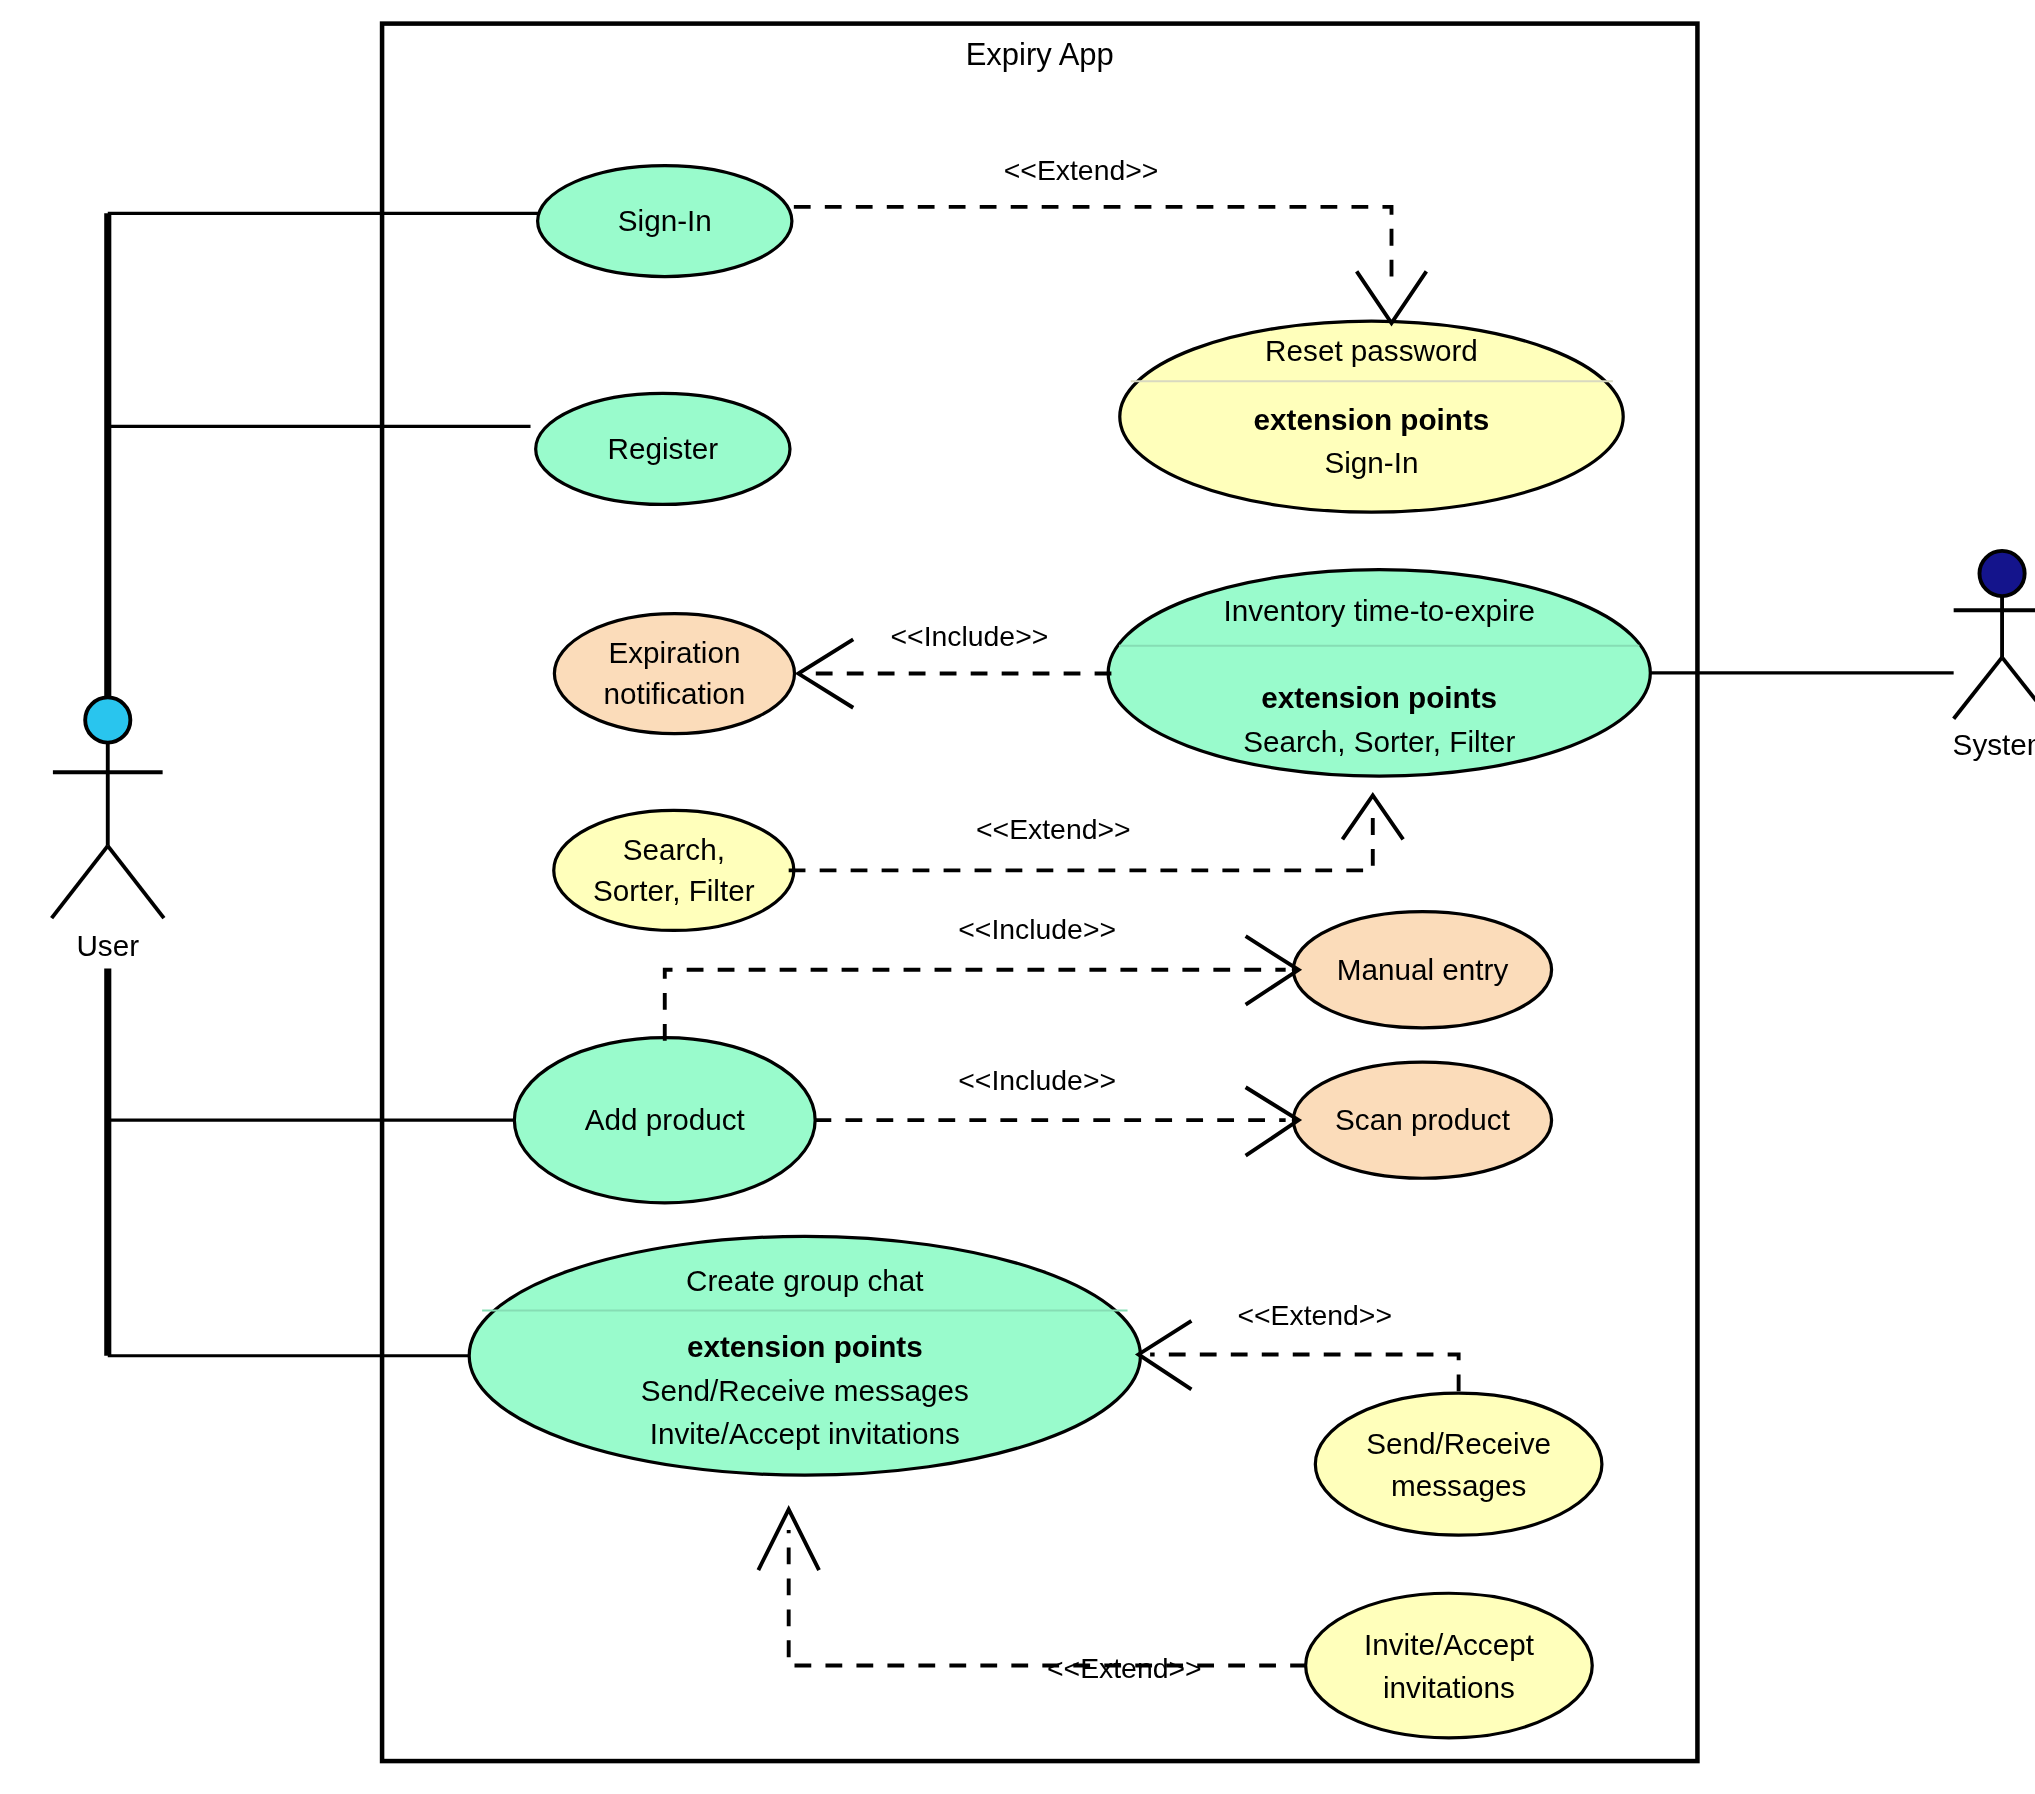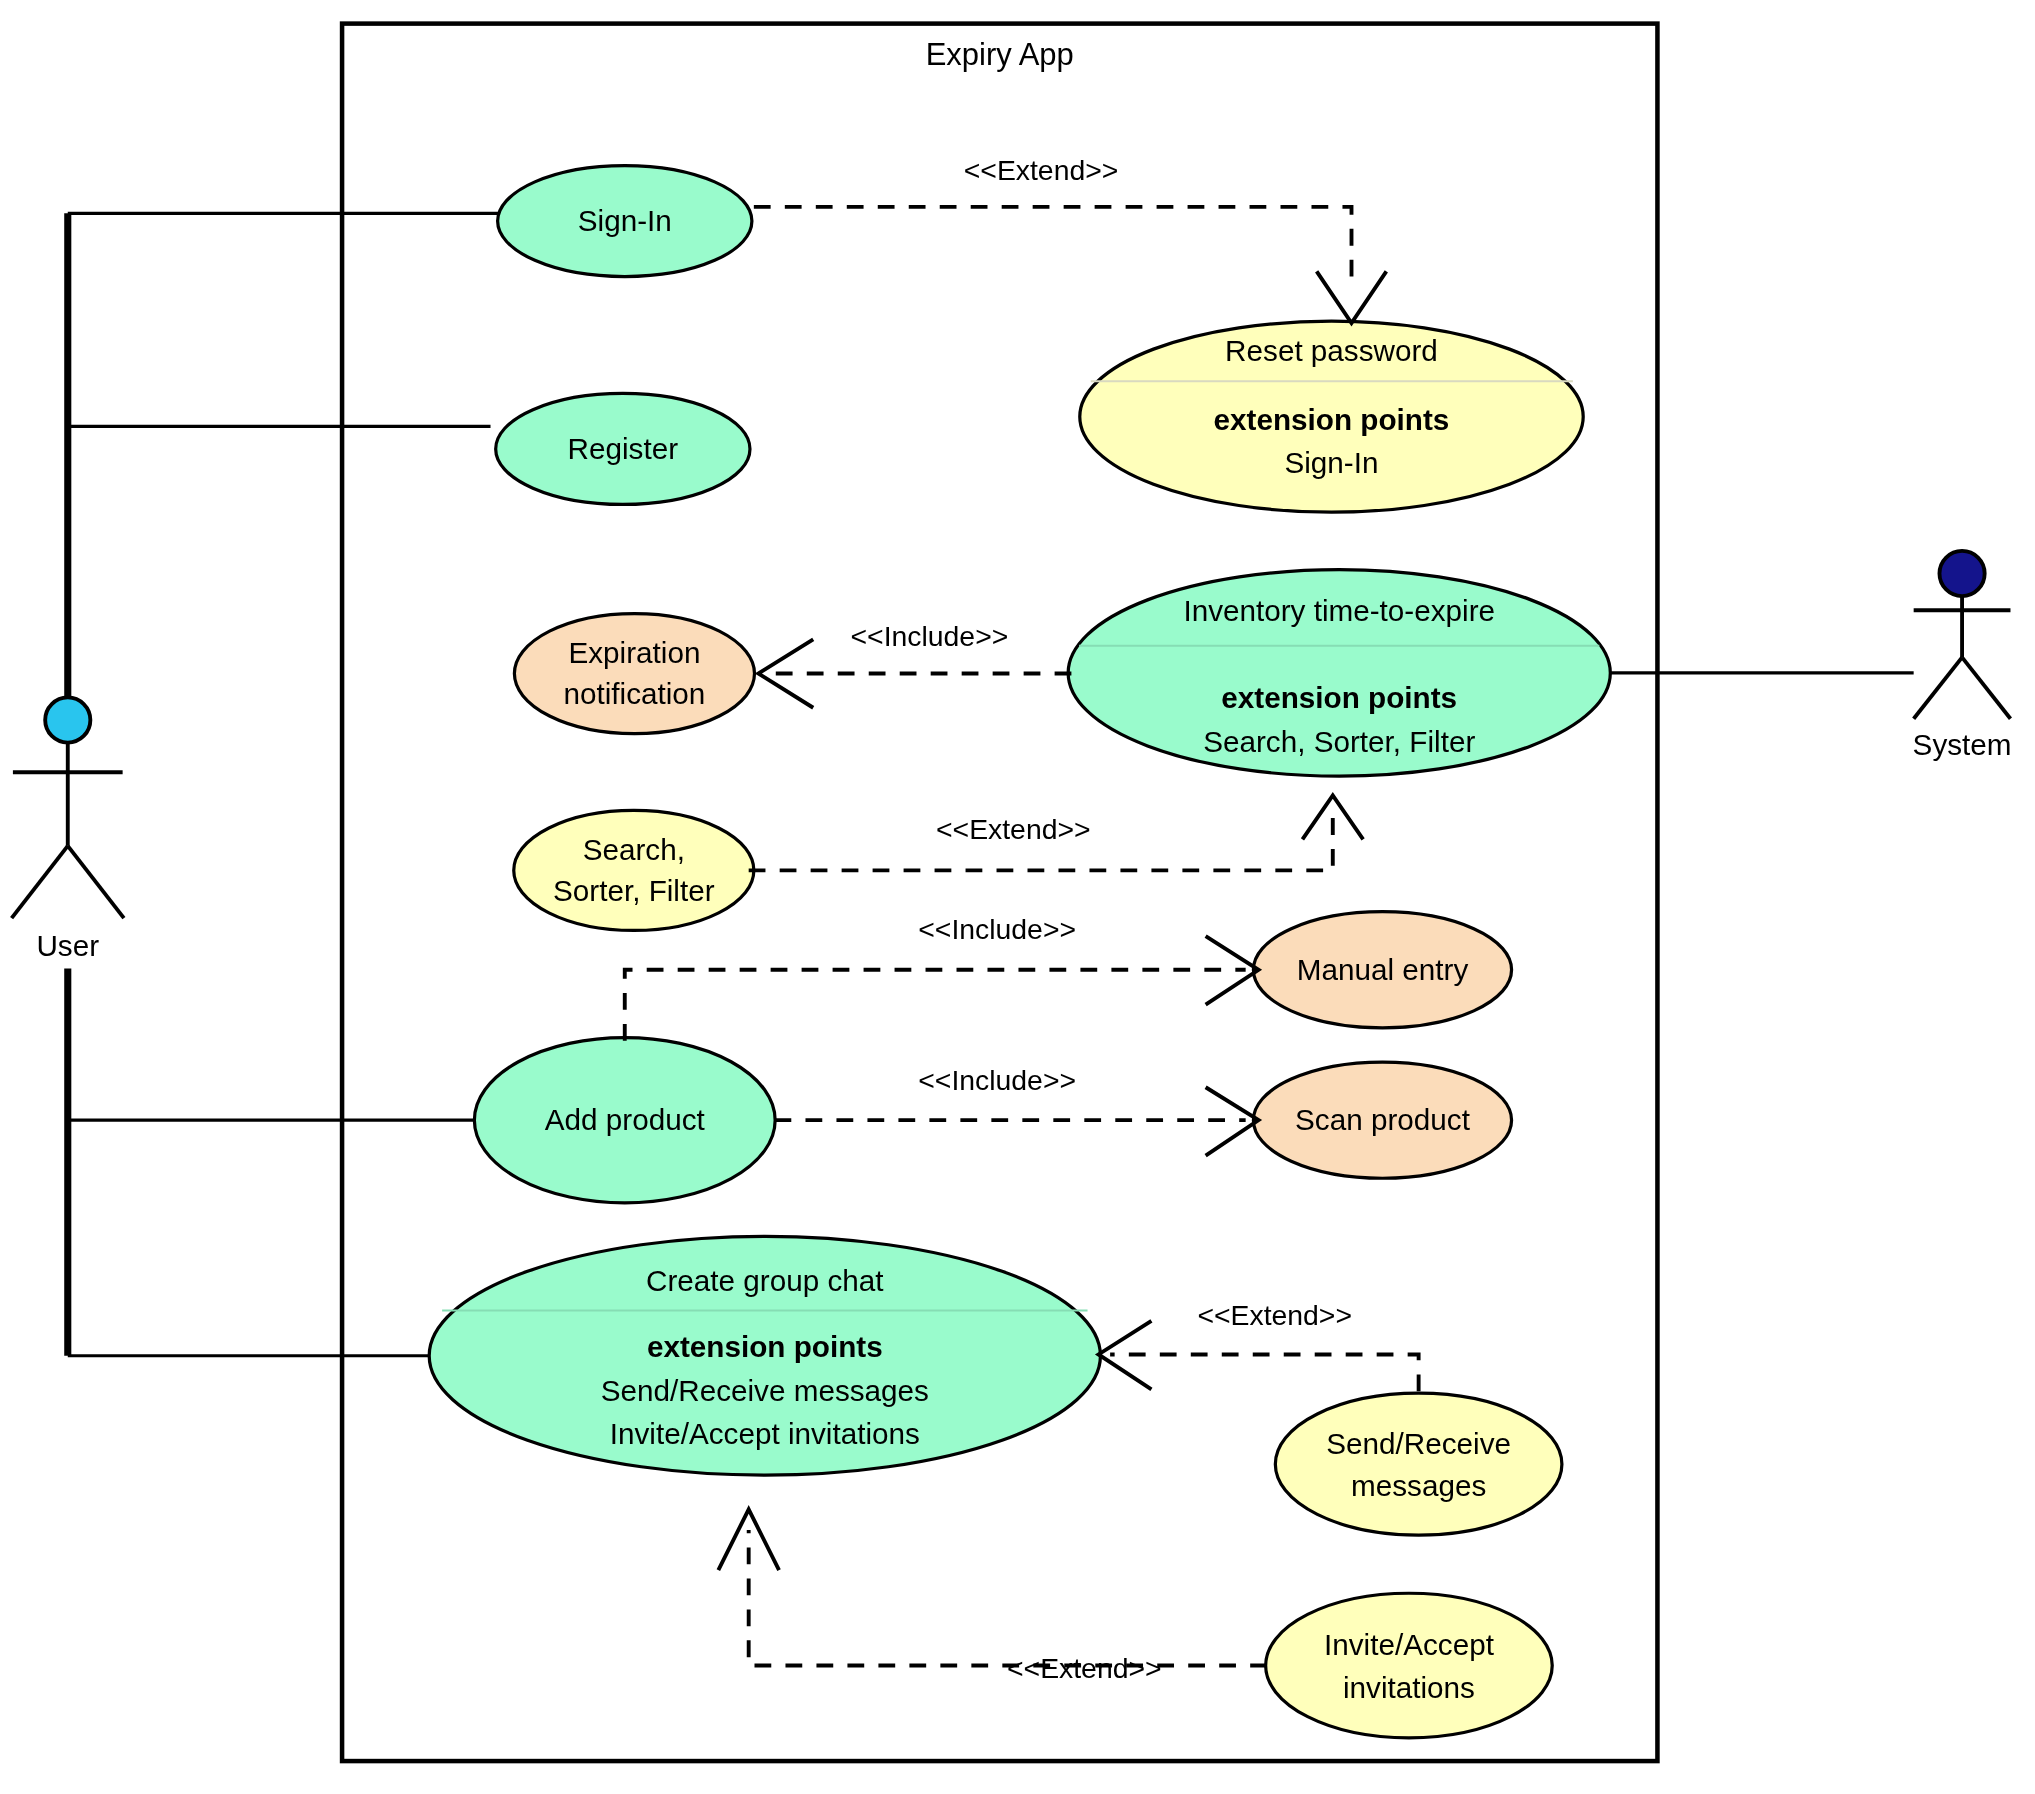--- a/index.html
+++ b/index.html
@@ -10,20 +10,21 @@
   body {
     width: 2035px;
     height: 1795px;
     font-family: "Liberation Sans", sans-serif;
     overflow: hidden;
   }
   #diagram-root {
     position: relative;
     width: 1757px;
     height: 1795px;
+    margin-left: 40px;
   }
   svg.canvas {
     display: block;
     width: 2035px;
     height: 1795px;
   }
   text {
     font-family: "Liberation Sans", sans-serif;
     fill: #000000;
   }

